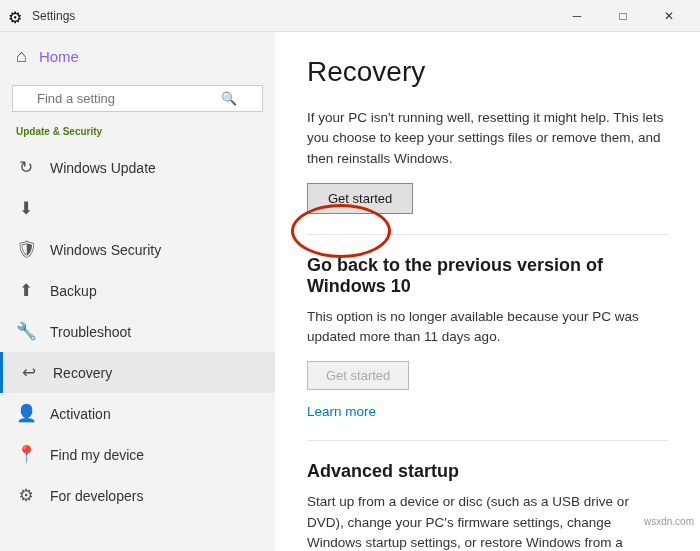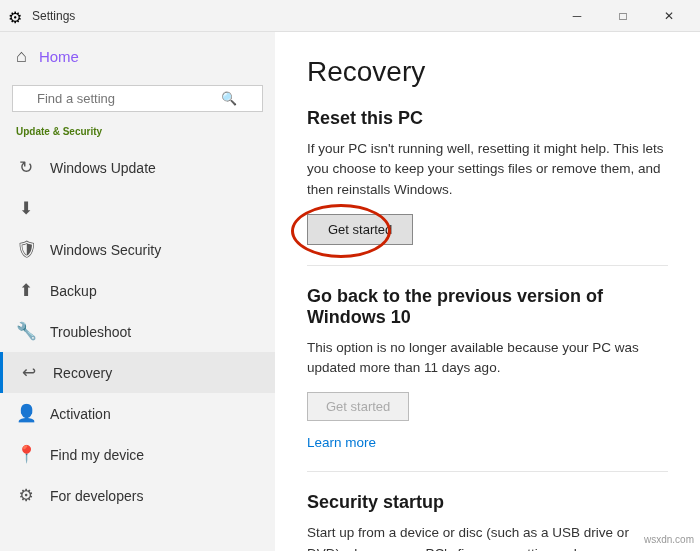--- a/index.html
+++ b/index.html
@@ -211,21 +211,21 @@
       left: 16px;
       width: 100px;
       height: 54px;
       border: 3px solid #cc2200;
       border-radius: 50%;
       pointer-events: none;
     }
 
     .wsxdn-watermark {
       position: absolute;
-      bottom: 6px;
+      bottom: 24px;
       right: 6px;
       font-size: 10px;
       color: #999;
     }
   </style>
 </head>
 <body>
 
 <div class="titlebar">
   <div class="titlebar-left">
@@ -288,41 +288,40 @@
     <div class="sidebar-item">
       <span class="sidebar-item-icon">⚙</span>
       <span>For developers</span>
     </div>
   </div>
 
   <div class="content">
     <div class="content-title">Recovery</div>
 
     <div>
-      <div class="section-heading">Reset this PC</div>
       <p class="section-text">If your PC isn't running well, resetting it might help. This lets you choose to keep your settings files or remove them, and then reinstalls Windows.</p>
       <button class="btn btn-primary-active">Get started</button>
     </div>
 
     <hr class="section-divider">
 
     <div>
       <div class="section-heading">Go back to the previous version of Windows 10</div>
       <p class="section-text">This option is no longer available because your PC was updated more than 11 days ago.</p>
       <button class="btn" disabled="">Get started</button>
     </div>
 
     <div style="margin-top: 12px;">
       <a class="learn-more-link" href="#">Learn more</a>
     </div>
 
     <hr class="section-divider">
 
     <div>
-      <div class="section-heading">Security startup</div>
+      <div class="section-heading">Advanced startup</div>
       <p class="section-text">Start up from a device or disc (such as a USB drive or DVD), change your PC's firmware settings, change Windows startup settings, or restore Windows from a system image. This will restart your PC.</p>
     </div>
 
     <div class="red-circle"></div>
 
     <div class="wsxdn-watermark">wsxdn.com</div>
   </div>
 
 </div>
 

